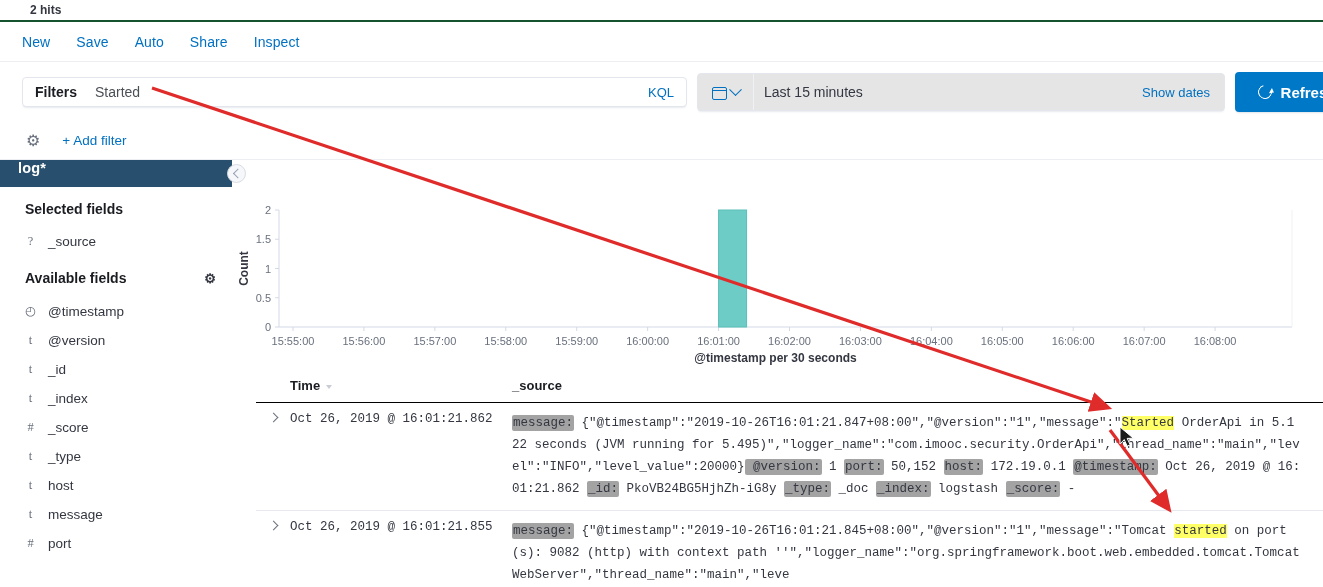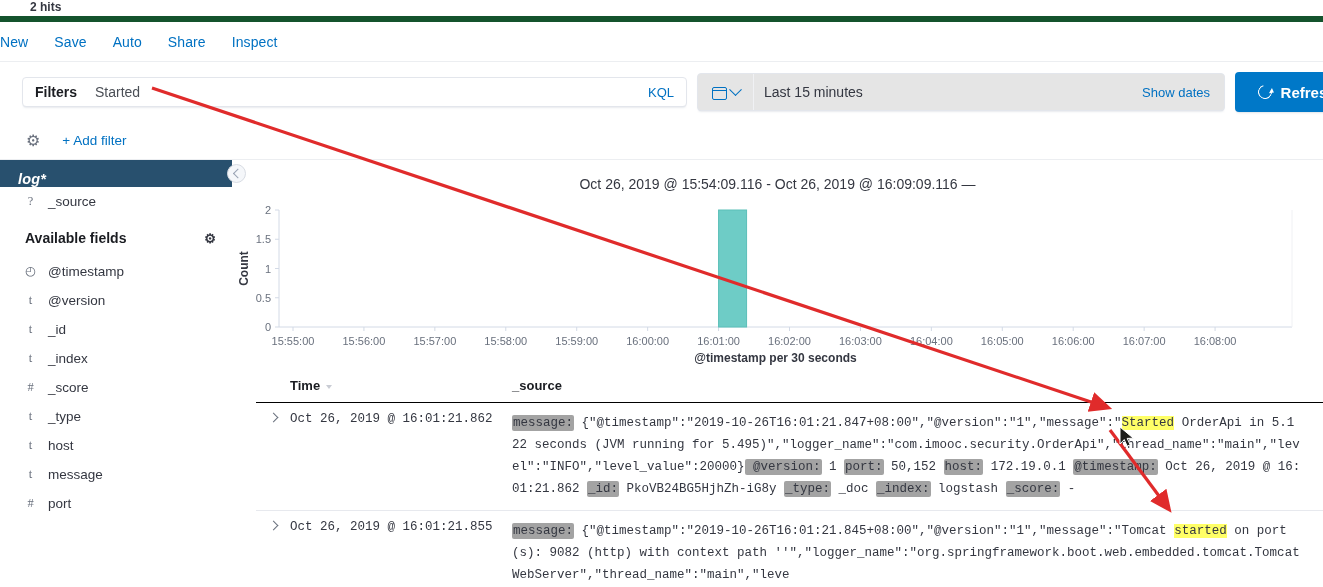--- a/index.html
+++ b/index.html
@@ -10,29 +10,30 @@
     font-family: "Liberation Sans", sans-serif;
     color: #343741;
     overflow: hidden;
     position: relative;
   }
 
   
   .hits-bar {
     height: 22px;
     padding-left: 30px;
-    display: flex; align-items: flex-start;
+    display: flex; align-items: center;
     font-size: 12px; font-weight: 700; color: #343741;
-    border-bottom: 6px solid #14532d;
+    border-bottom: 2px solid #14532d;
   }
 
   
   .menu-row {
     height: 40px;
     display: flex; align-items: center;
+    padding-left: 22px;
     gap: 26px;
     border-bottom: 1px solid #eceef1;
     background: #fff;
   }
   .menu-item {
     font-size: 14px; color: #0071c2; cursor: pointer;
     letter-spacing: .1px;
   }
 
   
@@ -113,24 +114,23 @@
   .gear-icon { font-size: 16px; color: #69707d; cursor: pointer; line-height: 1; }
   .add-filter { font-size: 13.5px; color: #0071c2; cursor: pointer; }
 
   
   .body-split { display: flex; height: 448px; }
 
   
   .sidebar { width: 232px; flex: 0 0 232px; position: relative; }
   .index-pattern {
     height: 27px; background: #28506e; color: #fff;
-    display: flex; align-items: flex-end; padding-left: 18px;
+    display: flex; align-items: flex-start; padding-left: 18px;
     font-size: 14.5px; font-weight: 700; letter-spacing: .2px;
     cursor: pointer;
-    font-style: italic;
   }
   .collapse-btn {
     position: absolute; right: -14px; top: 4px;
     width: 19px; height: 19px; border-radius: 50%;
     background: #f5f7fa; border: 1px solid #d8dce3;
     display: flex; align-items: center; justify-content: center;
     cursor: pointer;
   }
   .collapse-btn::before {
     content: ""; width: 6px; height: 6px;
@@ -262,20 +262,23 @@
 </div>
 
 <div class="body-split">
 
   <div class="sidebar">
     <div class="index-pattern">
       <span>log*</span>
     </div>
     <div class="collapse-btn"></div>
 
+    <div class="section-head">
+      <span>Selected fields</span>
+    </div>
     <div class="field-row">
       <span class="field-type">?</span>
       <span class="field-name">_source</span>
     </div>
 
     <div class="section-head">
       <span>Available fields</span>
       <span class="cog">⚙</span>
     </div>
 
@@ -313,21 +316,20 @@
     </div>
     <div class="field-row">
       <span class="field-type">#</span>
       <span class="field-name">port</span>
     </div>
   </div>
 
   <div class="main-panel">
 
     <div class="chart-header">
-      <span class="chart-range">Oct 26, 2019 @ 15:54:09.116 - Oct 26, 2019 @ 16:09:09.116 —</span>
     </div>
 
     <div class="chart-wrap">
       <svg class="chart-svg" id="hist" width="1070" height="170" viewBox="0 0 1070 170">
           <line x1="47" y1="8" x2="47" y2="125" stroke="#d3dae6" stroke-width="1"></line>
           <line x1="47" y1="125" x2="1060" y2="125" stroke="#d3dae6" stroke-width="1"></line>
           <line x1="43" y1="125" x2="47" y2="125" stroke="#d3dae6" stroke-width="1"></line>
           <text x="39" y="129" text-anchor="end" font-size="11" font-family="&quot;Liberation Sans&quot;, sans-serif" fill="#69707d">0</text>
           <line x1="43" y1="95.75" x2="47" y2="95.75" stroke="#d3dae6" stroke-width="1"></line>
           <text x="39" y="99.75" text-anchor="end" font-size="11" font-family="&quot;Liberation Sans&quot;, sans-serif" fill="#69707d">0.5</text>

